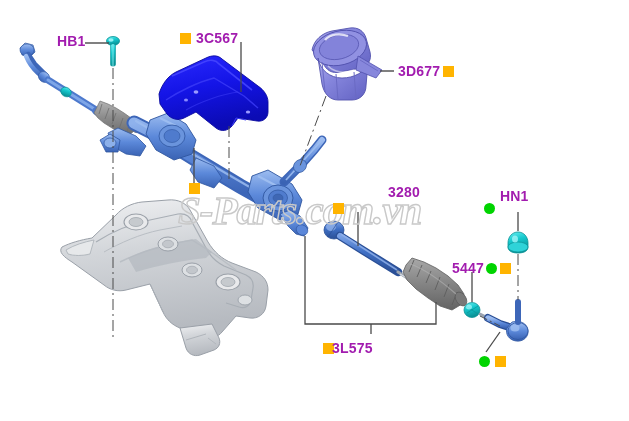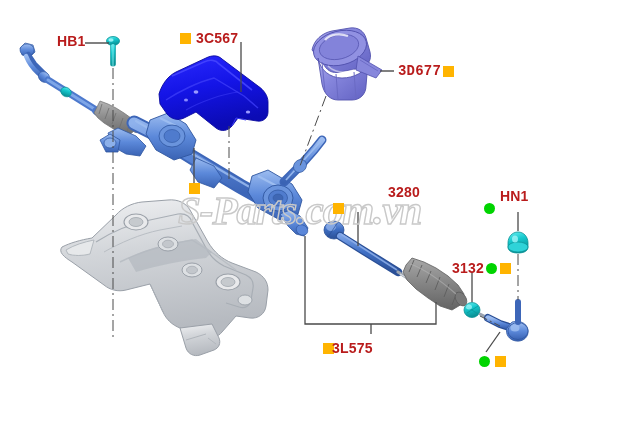--- a/index.html
+++ b/index.html
@@ -23,21 +23,21 @@
     left: 0;
     top: 0;
     width: 629px;
     height: 421px;
   }
   .label-text {
     position: absolute;
     font-family: "Liberation Sans", sans-serif;
     font-weight: bold;
     font-size: 14px;
-    color: #b91c1c;
+    color: #a21caf;
     white-space: nowrap;
     letter-spacing: 0.2px;
   }
   .marker-sq {
     position: absolute;
     width: 11px;
     height: 11px;
     background: #ffb400;
   }
   .marker-ci {
@@ -331,32 +331,32 @@
     </g>
   </svg>
 
   <div class="wm">S-Parts.com.vn</div>
 
   <div class="label-text" style="left:57px;  top:33px;">HB1</div>
 
   <div class="marker-sq" style="left:180px; top:33px;"></div>
   <div class="label-text" style="left:196px; top:30px;text-align:center;">3C567</div>
 
-  <div class="label-text" style="left:398px; top:63px;font-family:Liberation Mono, monospace;">3D677</div>
+  <div class="label-text" style="left:398px; top:63px;">3D677</div>
   <div class="marker-sq" style="left:443px; top:66px;"></div>
 
   <div class="marker-sq" style="left:189px; top:183px;"></div>
 
   <div class="marker-sq" style="left:333px; top:203px;"></div>
   <div class="label-text" style="left:348px; top:184px;padding-left:40px;">3280</div>
 
   <div class="marker-ci" style="left:484px; top:203px;"></div>
   <div class="label-text" style="left:500px; top:188px;">HN1</div>
 
-  <div class="label-text" style="left:452px; top:260px;">3132</div>
+  <div class="label-text" style="left:452px; top:260px;">5447</div>
   <div class="marker-ci" style="left:486px; top:263px;"></div>
   <div class="marker-sq" style="left:500px; top:263px;"></div>
 
   <div class="marker-sq" style="left:323px; top:343px;"></div>
   <div class="label-text" style="left:332px; top:340px;">3L575</div>
 
   <div class="marker-ci" style="left:479px; top:356px;"></div>
   <div class="marker-sq" style="left:495px; top:356px;"></div>
 
 </div>

